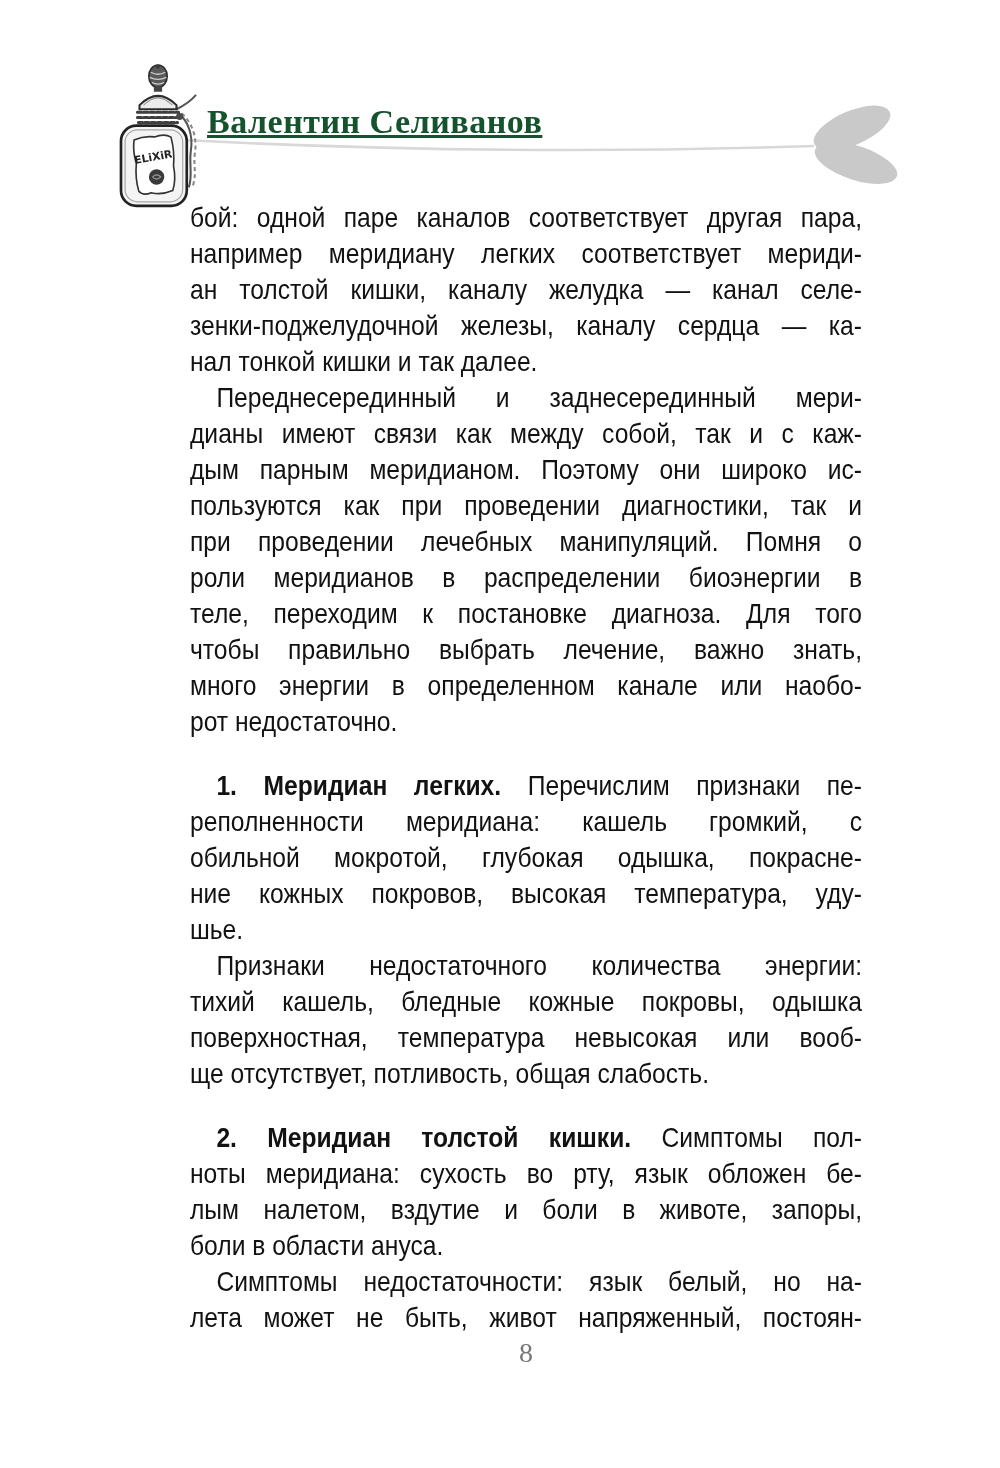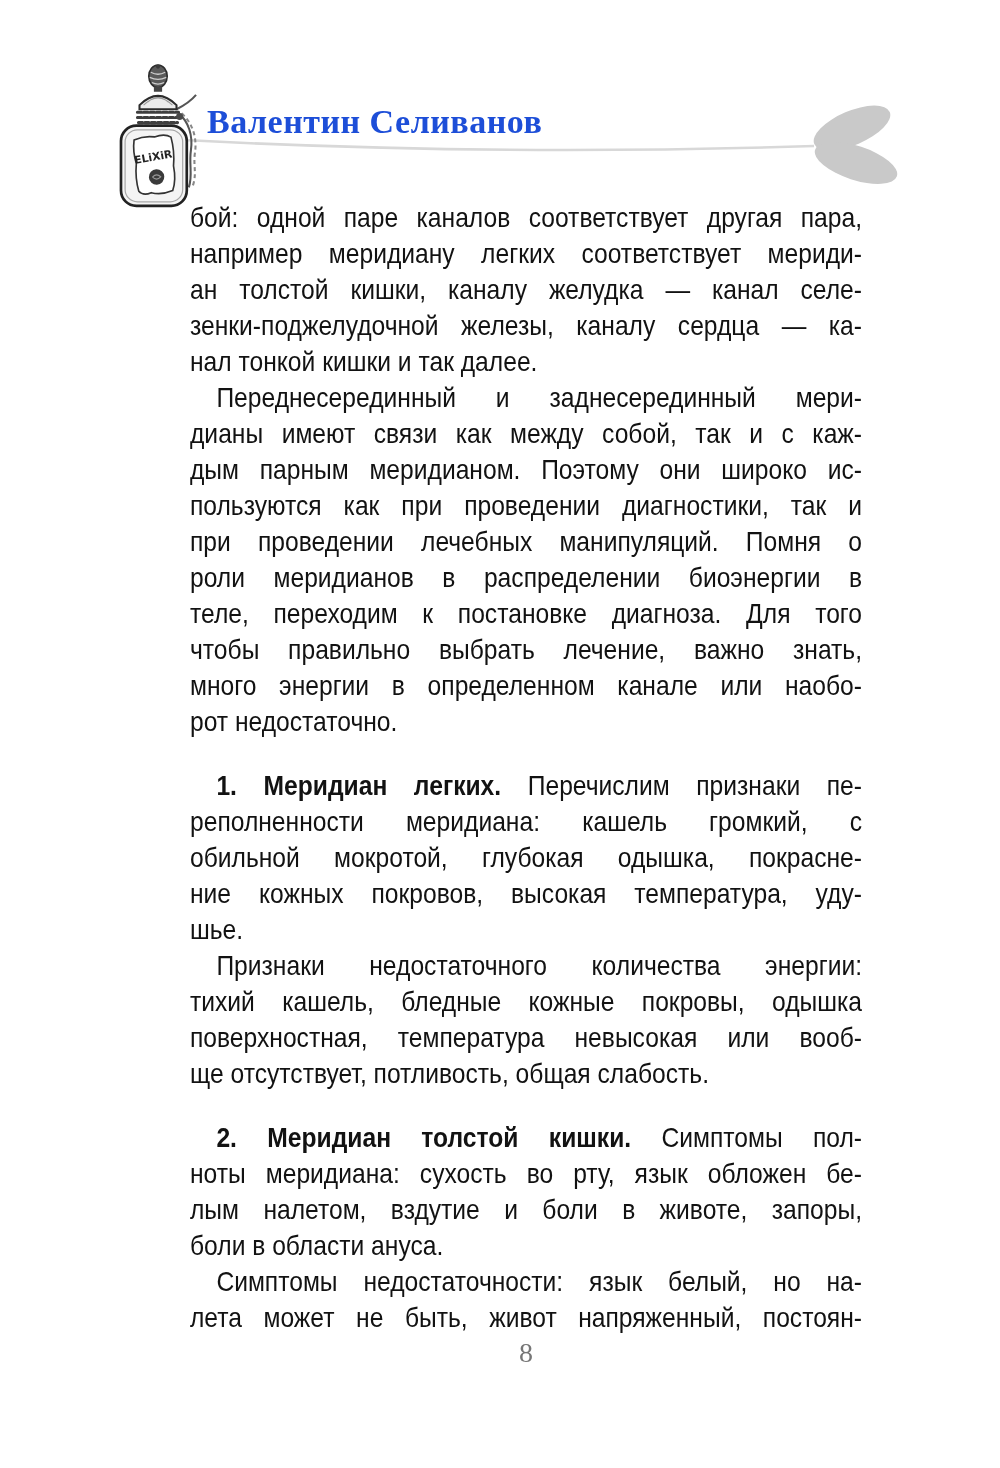--- a/index.html
+++ b/index.html
@@ -7,21 +7,21 @@
     width:1000px;height:1468px;position:relative;
     background:#ffffff;overflow:hidden;
     font-family:"Liberation Sans",sans-serif;
   }
   
   .header-rule-svg{position:absolute;left:180px;top:100px;width:740px;height:90px;}
   .bottle-svg{position:absolute;left:110px;top:64px;width:96px;height:146px;}
   .author-name{
     position:absolute;left:207px;top:103px;
     font-family:"Liberation Serif",serif;font-weight:bold;
-    font-size:34px;letter-spacing:.5px;color:#1d4ed8;white-space:nowrap;
+    font-size:34px;letter-spacing:.5px;color:#14532d;white-space:nowrap;text-decoration:underline;
   }
   
   .content{
     position:absolute;left:190px;top:200px;width:764px;
     transform:scaleX(0.8796);transform-origin:left top;
     color:#121212;
   }
   .line{
     font-size:28px;line-height:36px;
     text-align:justify;text-align-last:justify;

